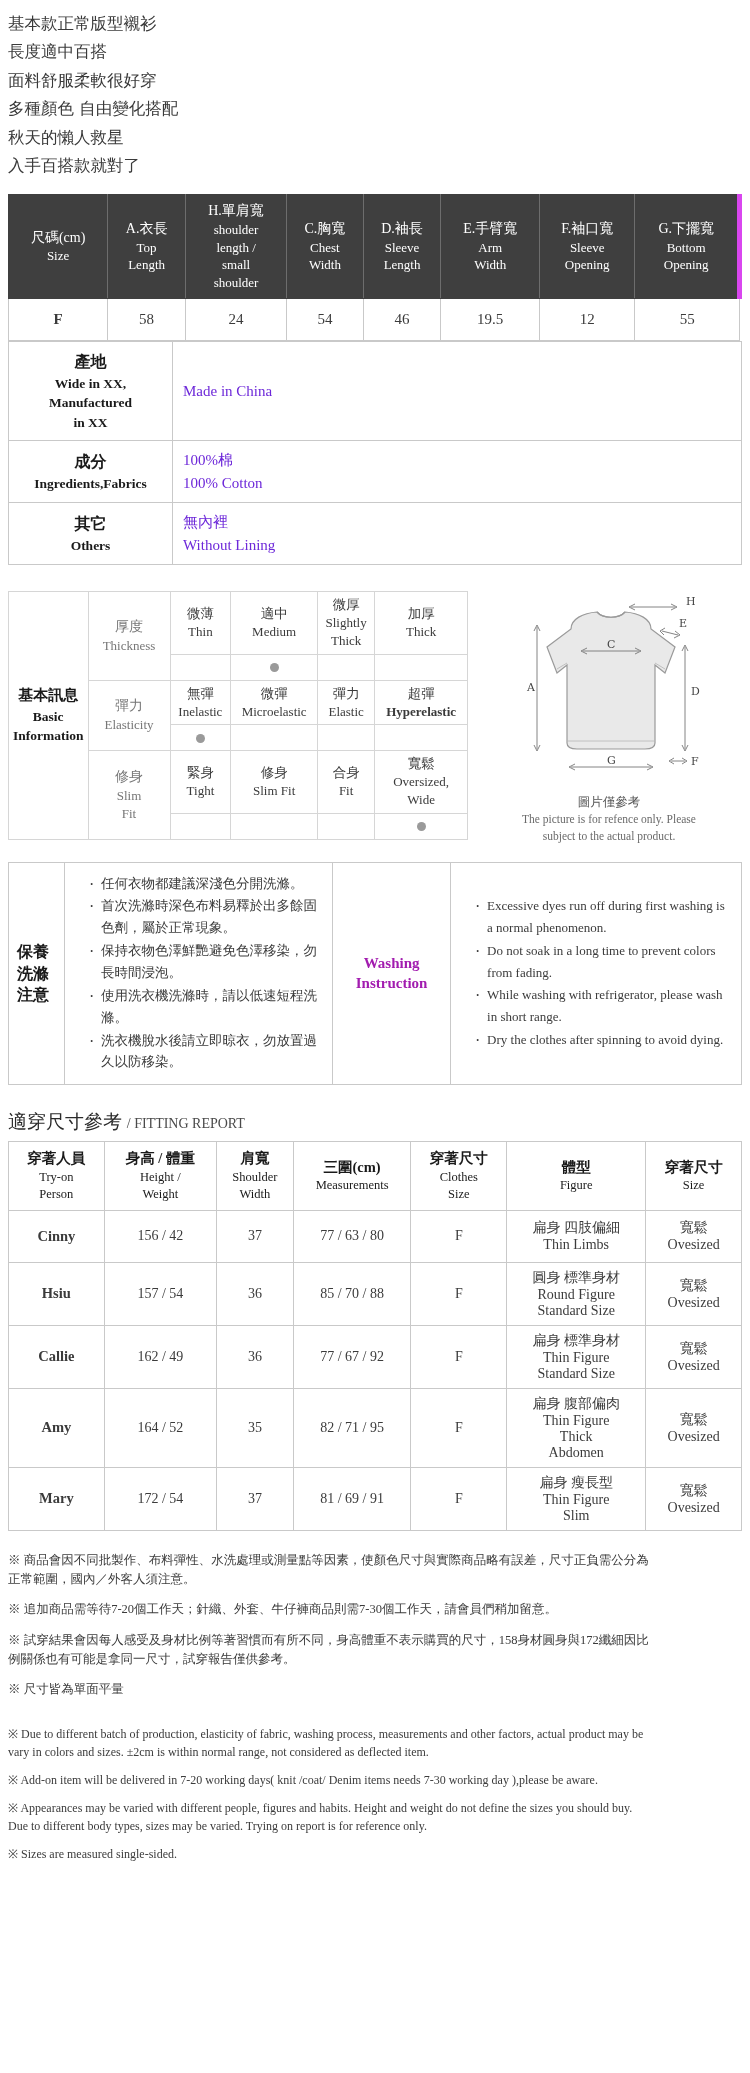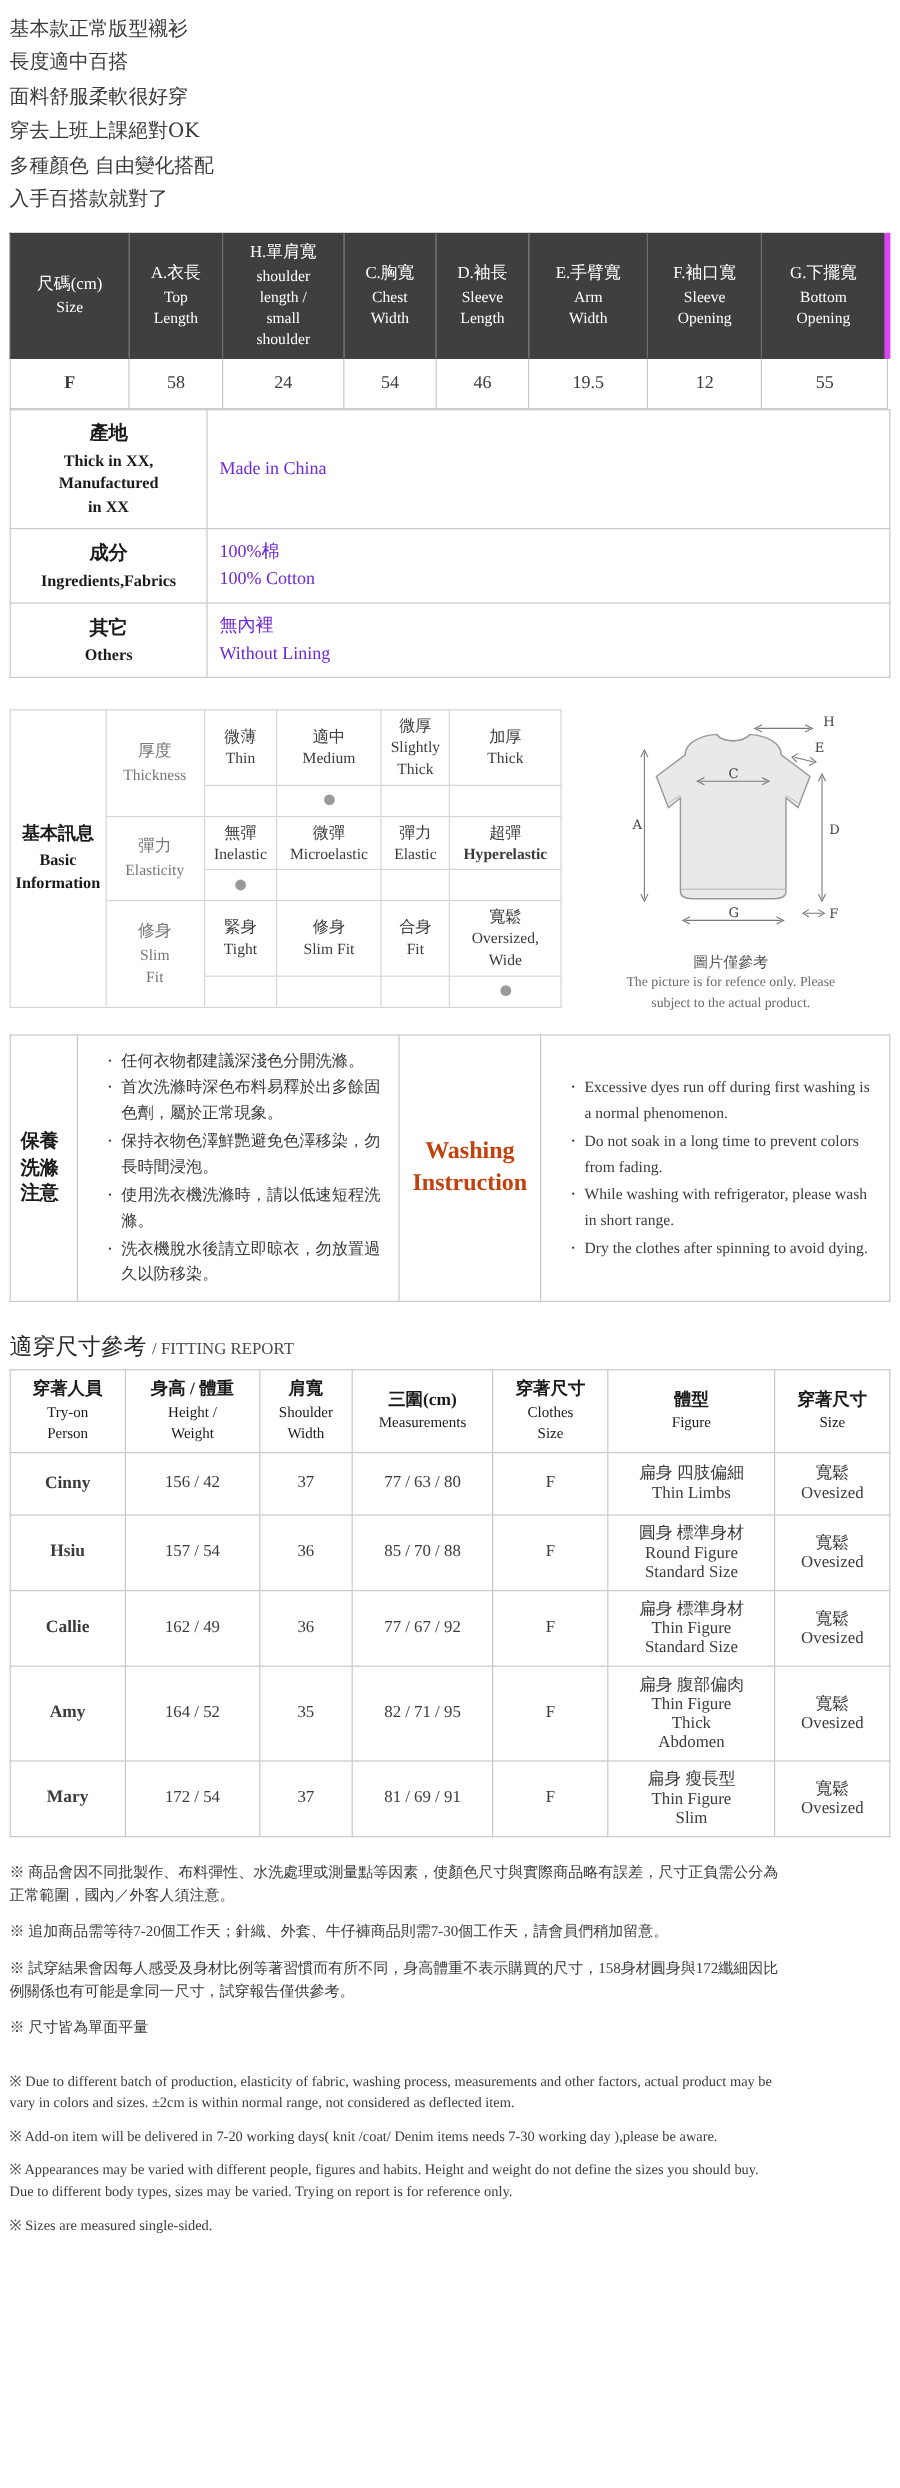--- a/index.html
+++ b/index.html
@@ -132,22 +132,22 @@
     text-align: left;
     font-weight: bold;
     color: #1a1a1a;
     font-size: 16px;
     line-height: 1.35;
   }
   .wash-table td.lbl-en {
     width: 118px;
     text-align: center;
     font-weight: bold;
-    color: #c2410c;
-    font-size: 20px;
+    color: #a21caf;
+    font-size: 15px;
     line-height: 1.35;
     margin-top: 11px;
   }
   .wash-table ul { margin: 0; padding: 0 0 0 16px; list-style: none; }
   .wash-table li {
     font-size: 13.5px;
     line-height: 1.62;
     color: #3b3b3b;
     position: relative;
     padding-left: 12px;
@@ -202,22 +202,22 @@
 </style>
 </head>
 <body>
 
 <div class="page">
 
   <div class="intro" id="intro-block">
       <div>基本款正常版型襯衫</div>
       <div>長度適中百搭</div>
       <div>面料舒服柔軟很好穿</div>
-      <div>穿去上班上課絕對OK</div>
       <div>多種顏色 自由變化搭配</div>
+      <div>秋天的懶人救星</div>
       <div>入手百搭款就對了</div>
     </div>
 
   <table class="size-table">
     <thead>
       <tr id="size-head-row">
           <td>
             <span class="cn">尺碼(cm)</span>
             <span class="en">Size</span>
           </td>
@@ -272,21 +272,21 @@
           <td>55</td>
         </tr>
       </tbody>
   </table>
 
   <table class="info-table" style="border-top:none;">
     <tbody id="info-body">
         <tr>
           <td class="lbl">
             <span class="cn">產地</span>
-            <span class="en">Thick in XX,</span>
+            <span class="en">Wide in XX,</span>
             <span class="en">Manufactured</span>
             <span class="en">in XX</span>
           </td>
           <td class="val" colspan="7">
             <span class="l2">Made in China</span>
           </td>
         </tr>
         <tr>
           <td class="lbl">
             <span class="cn">成分</span>

